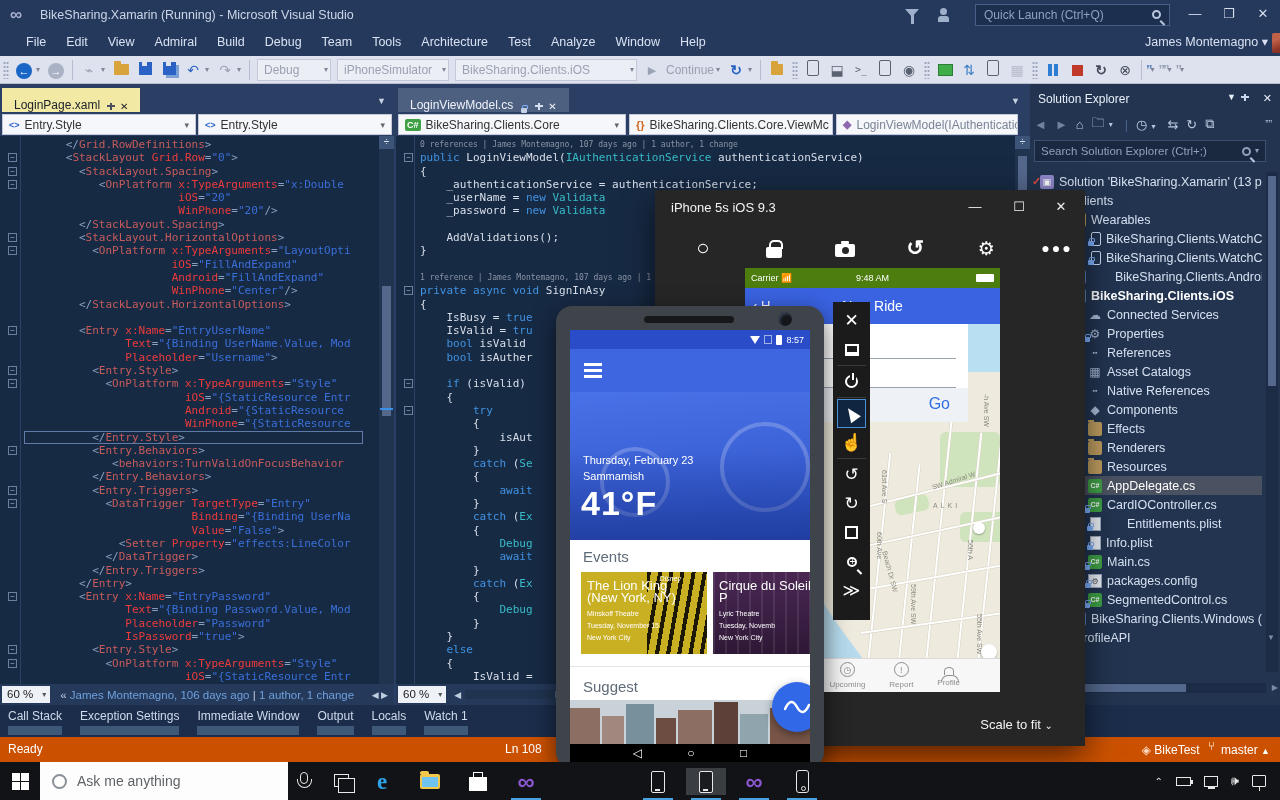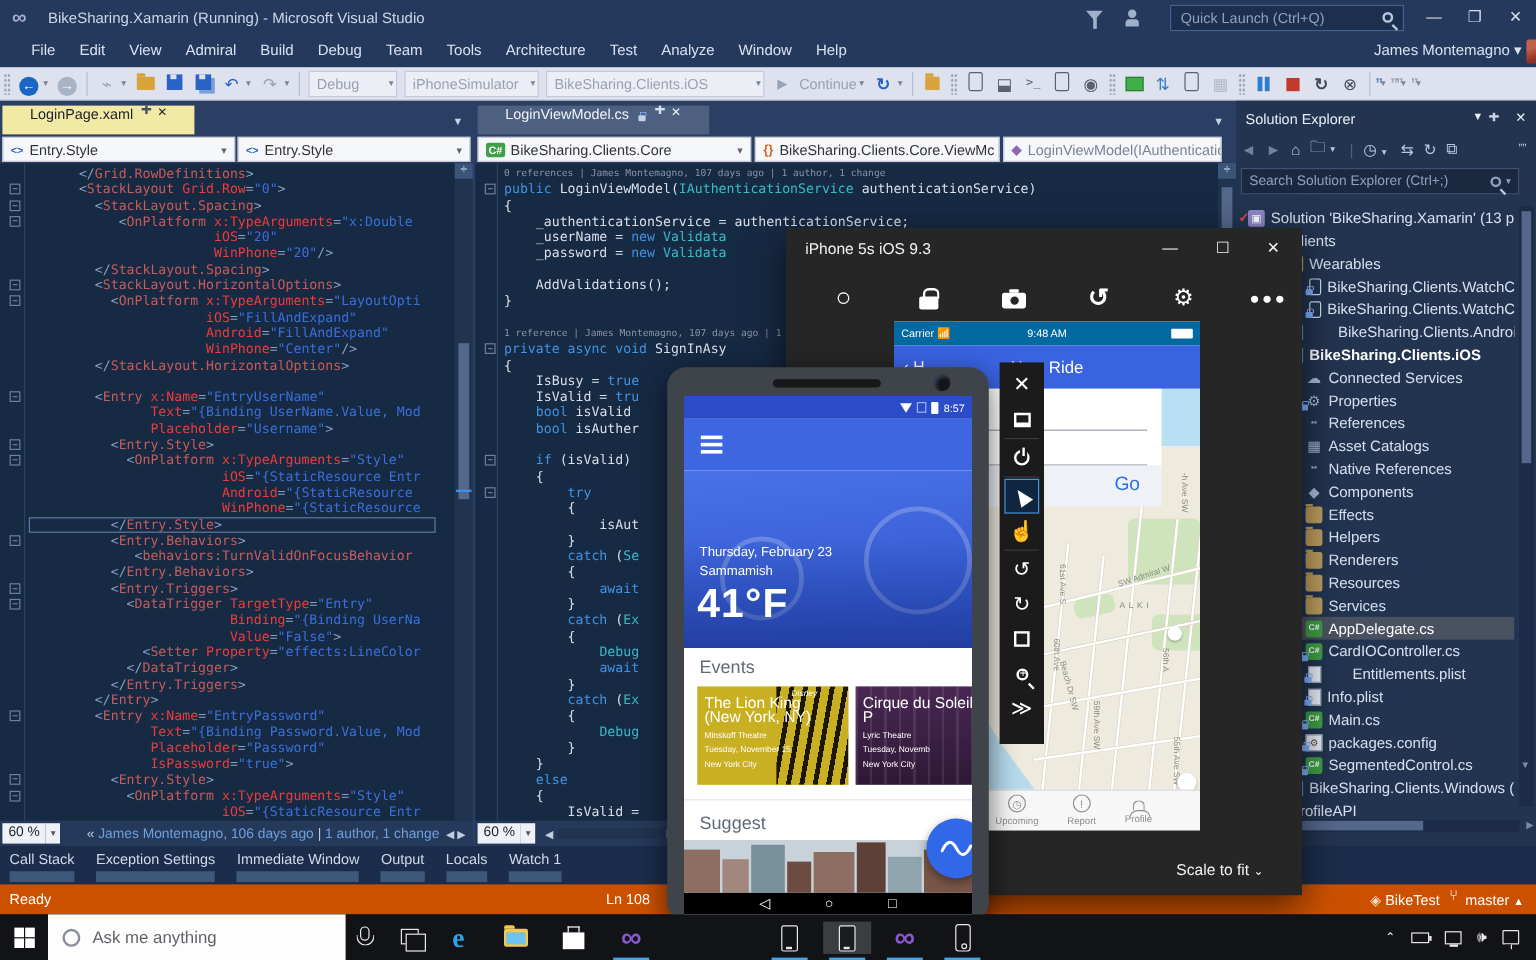--- a/index.html
+++ b/index.html
@@ -37,21 +37,21 @@
 .folderic:before{content:'';position:absolute;left:0;top:-3px;width:7px;height:3px;background:#d9a33c;border-radius:1px 1px 0 0}
 .devic{display:inline-block;width:12px;height:16px;border:1.5px solid #5a6170;border-radius:2px}
 .pausebars{display:inline-block;width:10px;height:12px;border-left:4px solid #2d7dd2;border-right:4px solid #2d7dd2;margin-top:4px}
 .stopsq{display:inline-block;width:11px;height:11px;background:#c0392b;margin-top:5px}
 .greenscr{display:inline-block;width:15px;height:12px;background:#3fae49;border:1.5px solid #2e7d36;margin-top:4px}
 .quoteic{color:#5a7dbb;font-weight:bold;font-size:13px;letter-spacing:-2px}
 
 #main{position:absolute;left:0;top:84px;width:100%;height:621px;background:#2a3f63}
 .egroup{position:absolute;top:0;height:621px}
 .tabrow{position:absolute;left:0;top:4px;width:100%;height:24px}
-.dtab{position:absolute;top:0;height:24px;display:flex;align-items:flex-start;padding:0 23px;font-size:12px}
+.dtab{position:absolute;top:0;height:24px;display:flex;align-items:flex-end;padding:0 12px;font-size:12px}
 .dtab .tx{margin-right:6px}
 .pin{display:inline-block;width:9px;height:9px;position:relative;margin-right:5px}
 .pin:before{content:'';position:absolute;left:4px;top:0;width:2px;height:7px;background:currentColor}
 .pin:after{content:'';position:absolute;left:1px;top:2px;width:8px;height:2px;background:currentColor}
 .tclose{font-size:10px}
 .strip-dd{position:absolute;top:8px;color:#c8d2e6;font-size:9px}
 .crumbrow{position:absolute;left:0;top:29px;width:100%;height:23px}
 .crumb{position:absolute;top:1px;height:21px;background:#f5f7fb;border:1px solid #c3c9d9;display:flex;align-items:center;font-size:12px;color:#333;padding:0 6px;white-space:nowrap;overflow:hidden}
 .crumb .cdd{margin-left:auto;color:#666;font-size:9px;padding-left:6px}
 .cico{display:inline-block;margin-right:5px;font-size:9px;font-weight:bold;flex:none}
@@ -63,21 +63,21 @@
 .p{color:#8aa0c0;font-style:normal}.k{color:#4192e0;font-style:normal}.ty{color:#38bcC8;font-style:normal}
 .fold{position:absolute;width:9px;height:9px;border:1px solid #6b7f9e;color:#9fb2cc;font-size:8px;line-height:7px;text-align:center;background:#172a44}
 .guide{position:absolute;width:1px;background:#2c4166;top:0;bottom:0}
 .curline{position:absolute;left:24px;right:16px;height:13px;border:1px solid #5f7aa6}
 .vscroll{position:absolute;top:52px;bottom:21px;width:15px;background:#20344f}
 .vthumb{position:absolute;left:3px;width:9px;background:#54688c}
 .splitbox{position:absolute;left:0;top:0;width:15px;height:13px;background:#3c5478;color:#d7e2f2;font-size:10px;text-align:center;line-height:12px}
 .ebottom{position:absolute;left:0;bottom:0;width:100%;height:21px;background:#25395a;display:flex;align-items:center;font-size:11.5px;color:#c0cce0}
 .zoombox{height:17px;background:#eef1f7;color:#222;padding:0 5px;margin-left:2px;line-height:17px}
 .zdd{color:#555;font-size:8px;padding:0 4px;background:#eef1f7;height:17px;line-height:17px}
-.authinfo{color:#6ea0dc;margin-left:22px;white-space:nowrap}
+.authinfo{color:#6ea0dc;margin-left:10px;white-space:nowrap}
 .hsb{flex:1;height:9px;background:#20344f;margin:0 4px;position:relative}
 .hsb .ht{position:absolute;top:1px;height:7px;background:#54688c}
 
 #sepanel{position:absolute;left:1030px;top:0;width:250px;height:621px;background:#223450;color:#d6e0f0}
 #sehead{position:absolute;left:0;top:4px;width:100%;height:22px;font-size:12px;padding:4px 8px;color:#e8eef8}
 #setools{position:absolute;left:0;top:26px;width:100%;height:28px;display:flex;align-items:center;color:#b9c8de;font-size:13px}
 #setools span{margin:0 4px}
 #sesearch{position:absolute;left:4px;top:56px;width:232px;height:22px;background:#1a2940;border:1px solid #3c5270;color:#8fa0ba;font-size:11.5px;line-height:20px;padding:0 6px;display:flex;align-items:center}
 #setree{position:absolute;left:0;top:88px;width:232px;height:516px;overflow:hidden;font-size:12.5px}
 .trow{position:relative;height:19px;display:flex;align-items:center;white-space:nowrap}
@@ -115,21 +115,21 @@
 #iossim .wtitle{position:absolute;left:16px;top:10px;font-size:13px}
 #iossim .wb{position:absolute;top:4px;width:36px;height:26px;text-align:center;line-height:26px;font-size:13px;color:#eee}
 #simtools{position:absolute;left:35px;top:40px;width:380px;display:flex;justify-content:space-between;align-items:center;height:36px}
 .sico{width:26px;height:26px;position:relative;display:flex;align-items:center;justify-content:center;color:#fff;font-size:19px}
 .lockic{width:16px;height:11px;background:#fff;border-radius:2px;position:relative;margin-top:8px}
 .lockic:before{content:'';position:absolute;left:3px;top:-7px;width:10px;height:7px;border:2.5px solid #fff;border-bottom:none;border-radius:5px 5px 0 0}
 .camic{width:20px;height:13px;background:#fff;border-radius:2px;position:relative;margin-top:4px}
 .camic:before{content:'';position:absolute;left:6px;top:-3px;width:8px;height:3px;background:#fff;border-radius:1px}
 .camic:after{content:'';position:absolute;left:7px;top:3px;width:7px;height:7px;border-radius:50%;background:#262626}
 #iphscreen{position:absolute;left:90px;top:78px;width:255px;height:424px;background:#fff;overflow:hidden}
-#iph-status{position:absolute;left:0;top:0;width:100%;height:20px;background:#0369a1;color:#fff;font-size:9px;display:flex;align-items:center;padding:0 6px}
+#iph-status{position:absolute;left:0;top:0;width:100%;height:20px;background:#4d7c0f;color:#fff;font-size:9px;display:flex;align-items:center;padding:0 6px}
 #iph-nav{position:absolute;left:0;top:20px;width:100%;height:36px;background:#3a63e2;color:#fff}
 #iph-nav .back{position:absolute;left:8px;top:10px;font-size:13px}
 #iph-nav .ttl{position:absolute;left:0;width:100%;text-align:center;top:10px;font-size:14px}
 #iph-band{position:absolute;left:0;top:56px;width:100%;height:48px;background:#b9e0f2}
 #iph-map{position:absolute;left:0;top:104px;width:100%;height:296px;background:#eeeade;overflow:hidden}
 .water{position:absolute;left:0;top:95px;width:150px;height:205px;background:#b7dbec;clip-path:polygon(0 0,25% 35%,60% 75%,85% 100%,0 100%)}
 .green{position:absolute;background:#cfe4bd;border-radius:6px}
 .road{position:absolute;background:#fff;box-shadow:0 0 0 .5px #d8d2c2}
 .roado{position:absolute;background:#f3b23e}
 .mlabel{position:absolute;font-size:7px;color:#8b8b7f;white-space:nowrap}
@@ -515,33 +515,25 @@
             <div class="trow" style="padding-left: 58px;">
               <span class="ti glyph">◆</span>
               <span>Components</span>
             </div>
             <div class="trow" style="padding-left: 58px;">
               <span class="ti folder"></span>
               <span>Effects</span>
             </div>
             <div class="trow" style="padding-left: 58px;">
               <span class="ti folder"></span>
-              <span>Helpers</span>
-            </div>
-            <div class="trow" style="padding-left: 58px;">
-              <span class="ti folder"></span>
               <span>Renderers</span>
             </div>
             <div class="trow" style="padding-left: 58px;">
               <span class="ti folder"></span>
               <span>Resources</span>
-            </div>
-            <div class="trow" style="padding-left: 58px;">
-              <span class="ti folder"></span>
-              <span>Services</span>
             </div>
             <div class="trow sel" style="padding-left: 58px;">
               <span class="ck">✓</span>
               <span class="ti cs">C#</span>
               <span>AppDelegate.cs</span>
             </div>
             <div class="trow" style="padding-left: 58px;">
               <span class="ti cs">C#<span class="lk"></span></span>
               <span>CardIOController.cs</span>
             </div>

